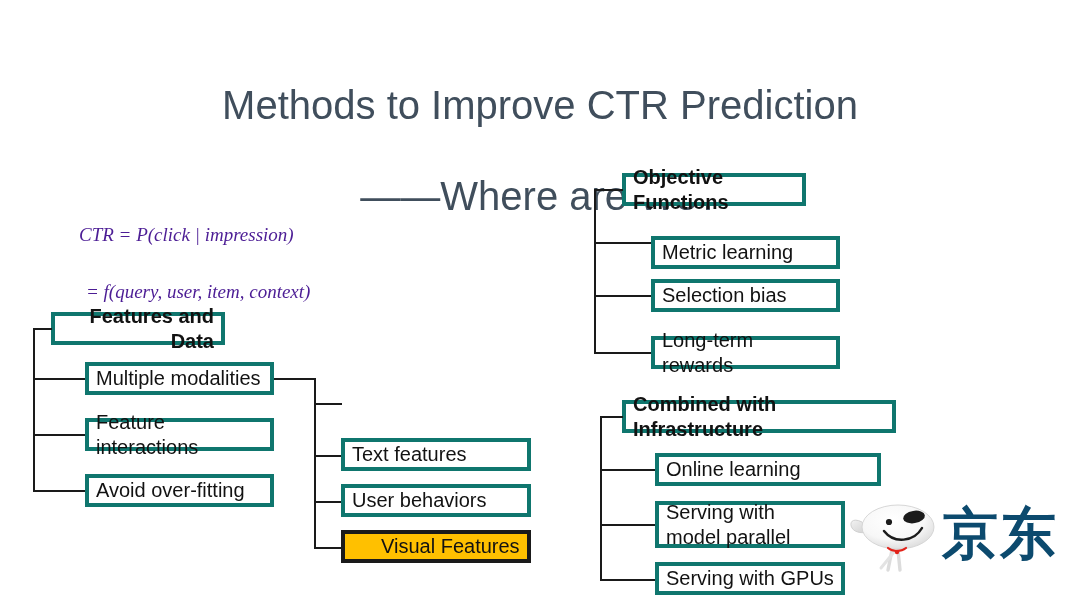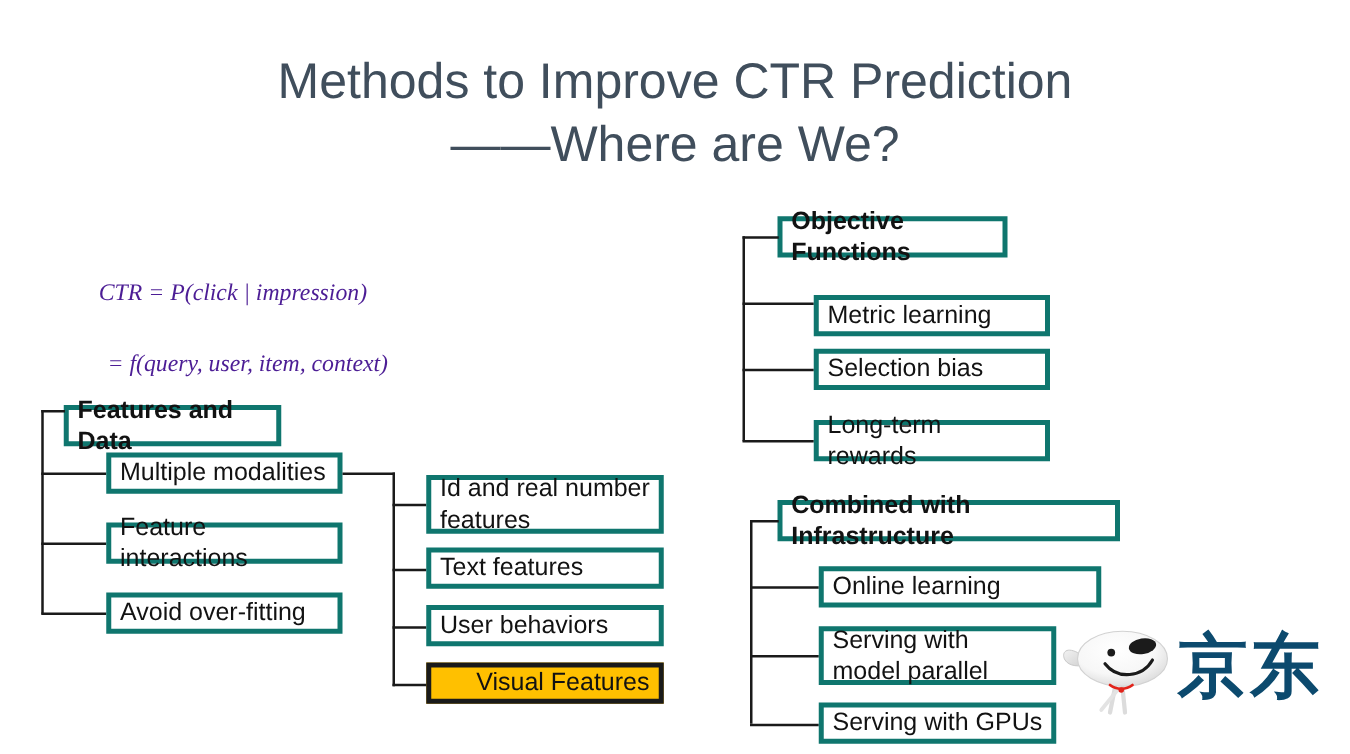--- a/index.html
+++ b/index.html
@@ -25,21 +25,21 @@
     top: 40px;
     width: 1080px;
     text-align: center;
     color: #404E5C;
     font-family: "Liberation Sans", sans-serif;
     font-size: 40px;
     font-weight: 400;
     line-height: 1.28;
     letter-spacing: 0px;
   }
-  .title-line { display: block; white-space: pre; }
+  .title-line { display: block; white-space: pre; margin-top: 40px; }
 
   
   .formula {
     position: absolute;
     left: 60px;
     top: 192px;
     font-family: "Liberation Serif", serif;
     font-style: italic;
     font-size: 19px;
     color: #4c1d95;
@@ -103,21 +103,21 @@
   <div class="title-block">
     <span class="title-line">Methods to Improve CTR Prediction</span>
     <span class="title-line">——Where are We?</span>
   </div>
 
   <div class="formula">
     <span>CTR = P(click | impression)</span>
     <span class="ln2">= f(query, user, item, context)</span>
   </div>
 
-  <div class="box bold" style="left:51px; top:324px; width:174px; height:33px;">
+  <div class="box bold" style="left:51px; top:312px; width:174px; height:33px;text-align:right;">
     <span>Features and Data</span>
   </div>
 
   <div class="ln v" style="left:33px; top:328px; height:163px;"></div>
   <div class="ln h" style="left:33px; top:328px; width:19px;"></div>
   <div class="ln h" style="left:33px; top:378px; width:53px;"></div>
   <div class="ln h" style="left:33px; top:434px; width:53px;"></div>
   <div class="ln h" style="left:33px; top:490px; width:53px;"></div>
 
   <div class="box" style="left:85px; top:362px; width:189px; height:33px;">
@@ -130,23 +130,20 @@
     <span>Feature interactions</span>
   </div>
 
   <div class="ln h" style="left:274px; top:378px; width:42px;"></div>
   <div class="ln v" style="left:314px; top:378px; height:171px;"></div>
   <div class="ln h" style="left:314px; top:403px; width:28px;"></div>
   <div class="ln h" style="left:314px; top:455px; width:28px;"></div>
   <div class="ln h" style="left:314px; top:501px; width:28px;"></div>
   <div class="ln h" style="left:314px; top:547px; width:28px;"></div>
 
-  <div class="box two-line" style="left:341px; top:380px; width:190px; height:47px;">
-    <span>Id and real number features</span>
-  </div>
   <div class="box" style="left:341px; top:438px; width:190px; height:33px;">
     <span>Text features</span>
   </div>
   <div class="box" style="left:341px; top:484px; width:190px; height:33px;">
     <span>User behaviors</span>
   </div>
   <div class="box highlight" style="left:341px; top:530px; width:190px; height:33px;">
     <span>Visual Features</span>
   </div>
 

